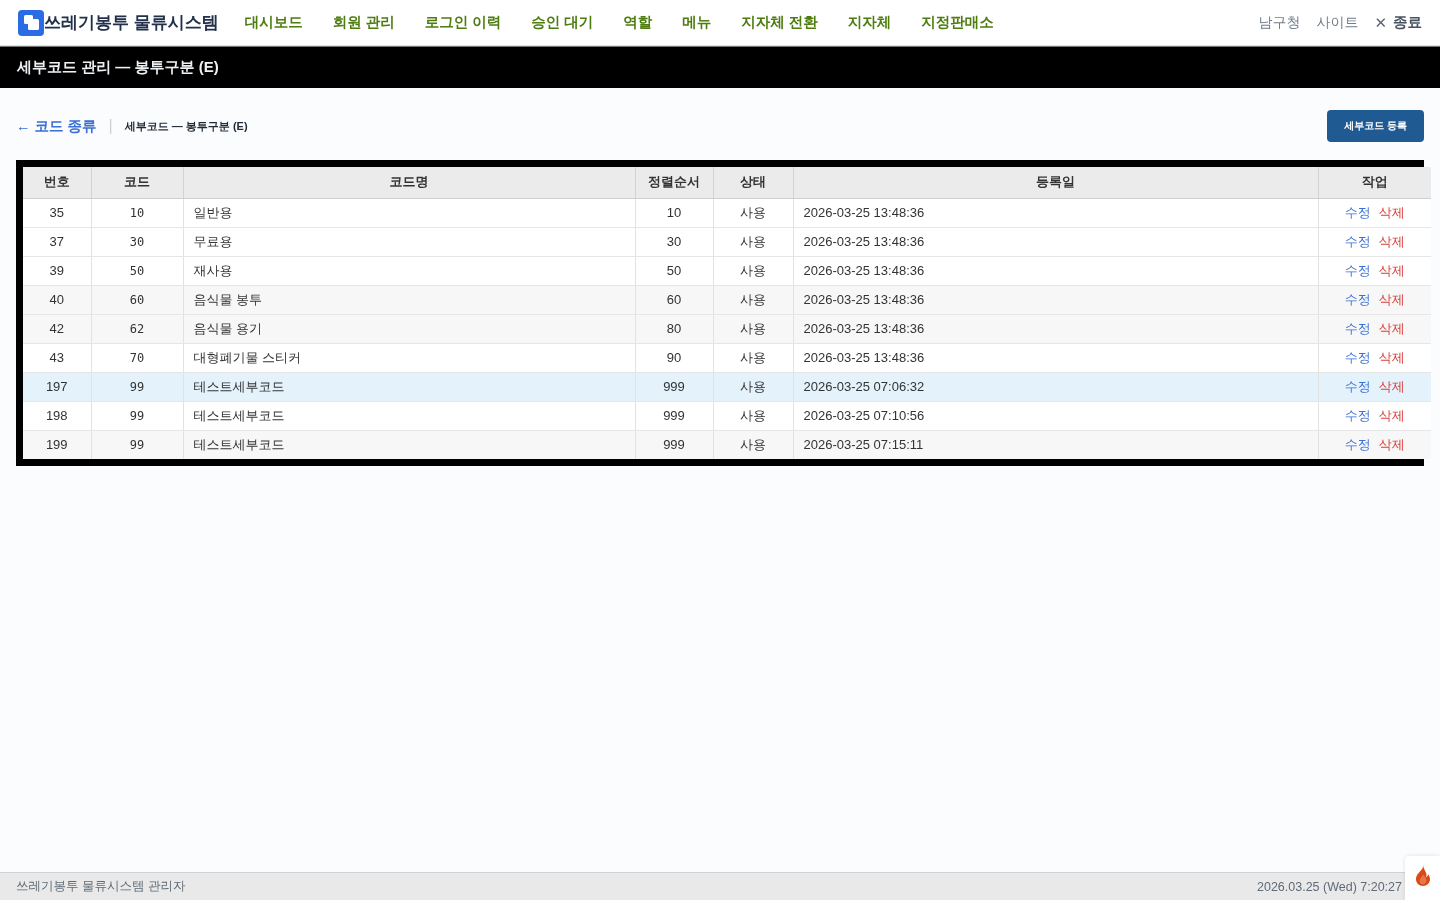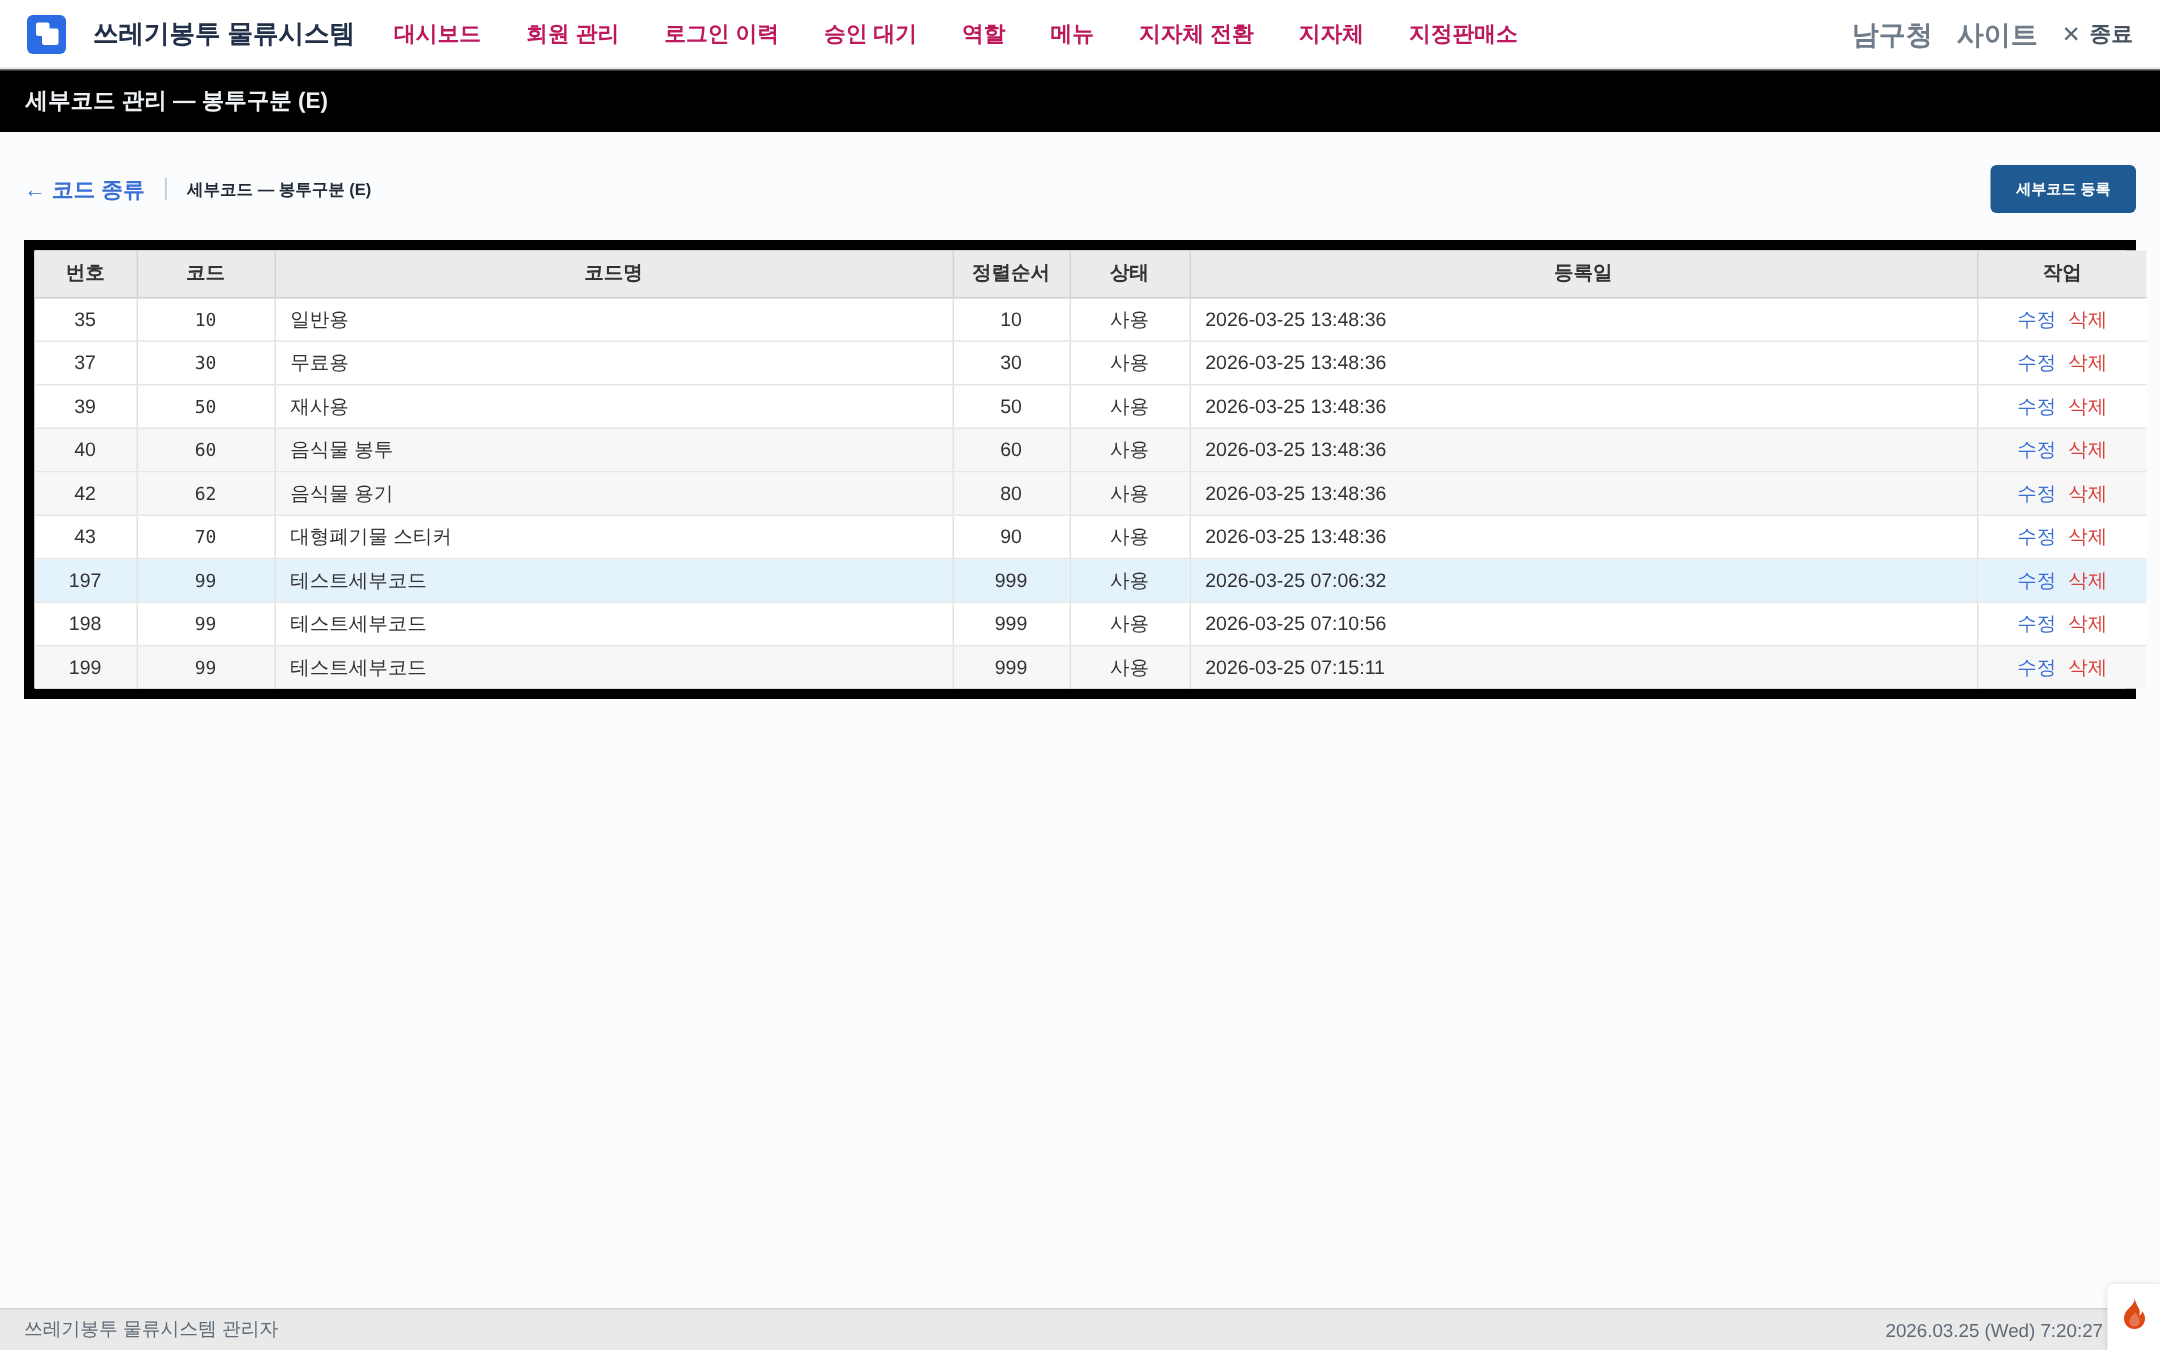--- a/index.html
+++ b/index.html
@@ -7,27 +7,27 @@
   body {
     font-family:"Liberation Sans","DejaVu Sans",sans-serif;
     background:#fbfcfd; color:#333; position:relative; overflow:hidden;
   }
 
   
   .topnav {
     height:46px; background:#ffffff; display:flex; align-items:center;
     padding:0 18px; border-bottom:1px solid #dfe3e6;
   }
-  .brand { display:flex; align-items:center; gap:18px; margin-right:26px; cursor:pointer; }
+  .brand { display:flex; align-items:center; gap:0; margin-right:26px; cursor:pointer; }
   .brand-logo { width:26px; height:26px; flex:0 0 auto; }
   .brand-title { font-size:17px; font-weight:700; color:#22304a; white-space:nowrap; }
   .nav-items { display:flex; align-items:center; gap:30px; }
-  .nav-item { font-size:14.5px; font-weight:600; color:#be185d; white-space:nowrap; cursor:pointer; }
+  .nav-item { font-size:14.5px; font-weight:600; color:#4d7c0f; white-space:nowrap; cursor:pointer; }
   .topnav-right { margin-left:auto; display:flex; align-items:center; gap:16px; }
-  .org-name, .site-link { font-size:18px; font-weight:700; color:#707c8a; white-space:nowrap; }
+  .org-name, .site-link { font-size:14px; font-weight:400; color:#707c8a; white-space:nowrap; }
   .logout { font-size:14.5px; font-weight:600; color:#47535f; display:flex; align-items:center; gap:6px; cursor:pointer; }
   .x-icon { font-size:15px; color:#5a6673; font-weight:400; }
 
   
   .subheader {
     height:42px; background:#000000; border-top:1px solid #737373;
     display:flex; align-items:center; padding:0 17px;
   }
   .subheader-title { color:#eef1f4; font-size:15px; font-weight:600; }
 

